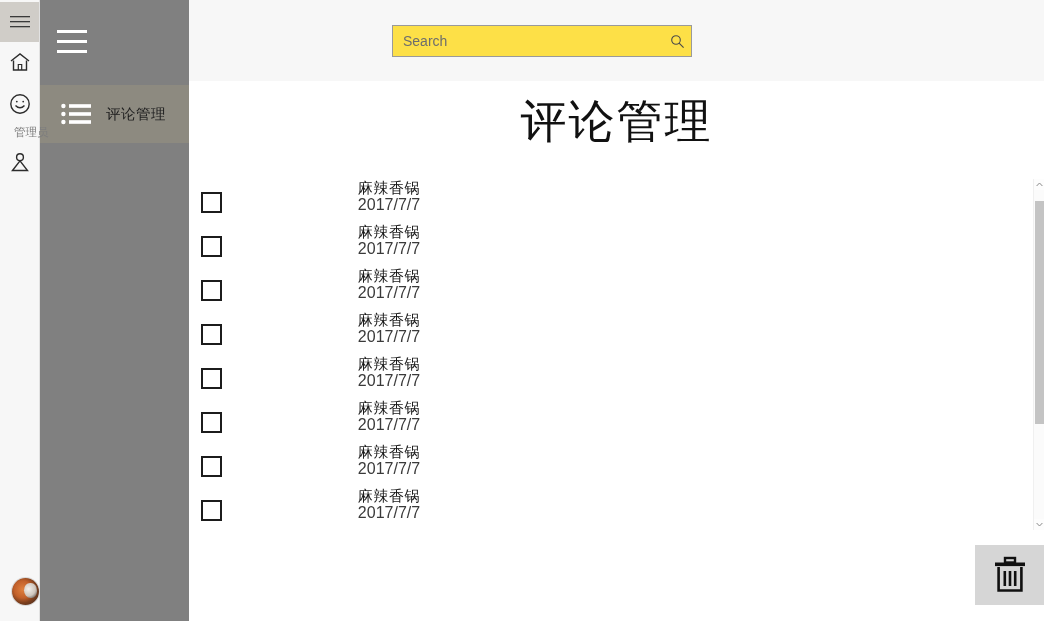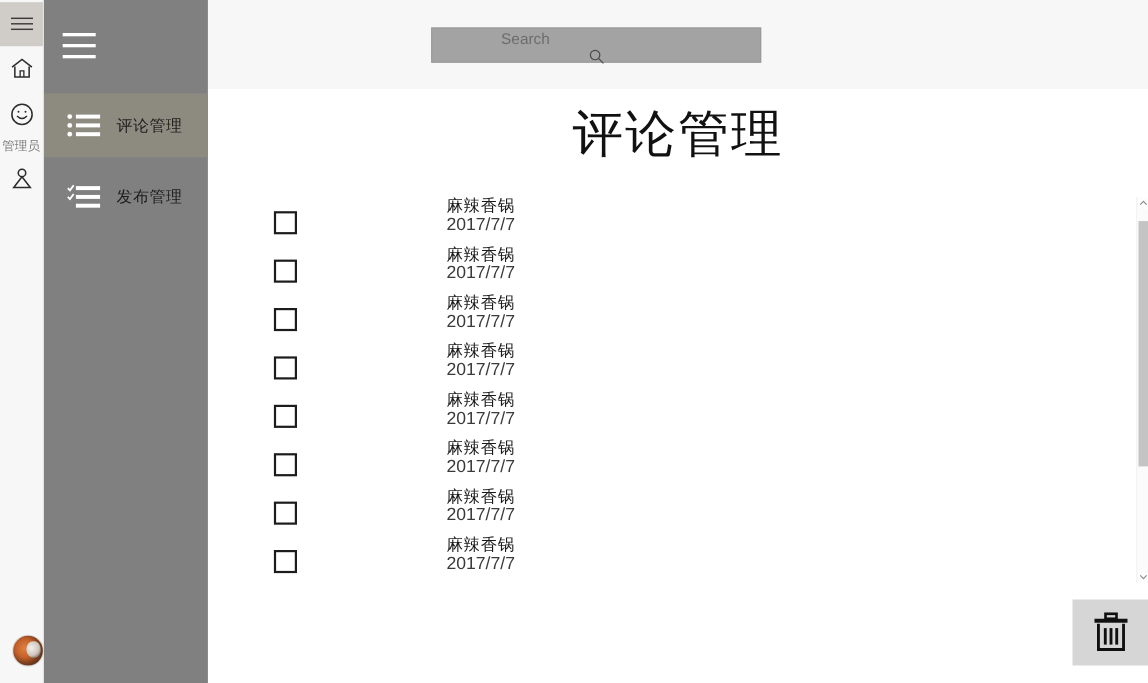--- a/index.html
+++ b/index.html
@@ -35,21 +35,21 @@
     align-items: center;
     justify-content: center;
   }
   .rail-hamburger { top: 2px; background: #d0cdc8; }
   .rail-home   { top: 42px; }
   .rail-smiley { top: 84px; }
   .rail-person { top: 142px; }
 
   .rail-label {
     position: absolute;
-    left: 2px;
+    left: 14px;
     top: 125px;
     width: 38px;
     font-size: 11.5px;
     color: #7d7d7d;
     letter-spacing: 0px;
     white-space: nowrap;
     overflow: hidden;
   }
 
   .rail-avatar {
@@ -136,24 +136,23 @@
     background: #f7f7f7;
     z-index: 2;
   }
   .searchbox {
     position: absolute;
     left: 203px;
     top: 25px;
     width: 298px;
     height: 30px;
     border: 1px solid #9a9a9a;
-    background: #a3a3a3;
-    display: flex;
-    align-items: center;
-    flex-direction: column;
+    background: #fde047;
+    display: flex;
+    align-items: center;
   }
   .searchbox input {
     flex: 1;
     border: 0;
     outline: 0;
     background: transparent;
     font-family: "Liberation Sans", sans-serif;
     font-size: 14px;
     color: #4d4d4d;
     padding-left: 10px;
@@ -204,21 +203,21 @@
   }
 
   .list-scroll {
     position: absolute;
     left: 0;
     top: 98px;
     width: 855px;
     height: 351px;
     overflow: hidden;
   }
-  .list-inner { position: relative; padding-left: 48px; }
+  .list-inner { position: relative; }
 
   .list-row {
     position: relative;
     height: 44px;
     display: flex;
     align-items: flex-start;
   }
   .row-checkbox {
     position: absolute;
     left: 12px;
@@ -365,32 +364,20 @@
         <circle cx="2.4" cy="12" r="2.2" fill="#ffffff"></circle>
         <circle cx="2.4" cy="20" r="2.2" fill="#ffffff"></circle>
         <rect x="8" y="2.2" width="22" height="3.6" fill="#ffffff"></rect>
         <rect x="8" y="10.2" width="22" height="3.6" fill="#ffffff"></rect>
         <rect x="8" y="18.2" width="22" height="3.6" fill="#ffffff"></rect>
       </svg>
     </span>
     <span class="nav-label">评论管理</span>
   </div>
 
-  <div class="nav-item nav-item-1">
-    <span class="nav-icon">
-      <svg width="32" height="24" viewBox="0 0 32 24">
-        <path d="M0.6 4 L2.6 6 L6 1.4" fill="none" stroke="#ffffff" stroke-width="1.7"></path>
-        <path d="M0.6 12 L2.6 14 L6 9.4" fill="none" stroke="#ffffff" stroke-width="1.7"></path>
-        <rect x="8" y="2.2" width="22" height="3.6" fill="#ffffff"></rect>
-        <rect x="8" y="10.2" width="22" height="3.6" fill="#ffffff"></rect>
-        <rect x="8" y="18.2" width="22" height="3.6" fill="#ffffff"></rect>
-      </svg>
-    </span>
-    <span class="nav-label">发布管理</span>
-  </div>
 </div>
 
 <div class="header">
 
   <div class="searchbox">
     <input type="text" placeholder="Search" style="">
     <span class="search-icon">
       <svg width="15" height="15" viewBox="0 0 15 15">
         <circle cx="6" cy="6" r="4.3" fill="none" stroke="#4a4a4a" stroke-width="1.1"></circle>
         <line x1="9.1" y1="9.1" x2="13.6" y2="13.6" stroke="#4a4a4a" stroke-width="1.1"></line>

